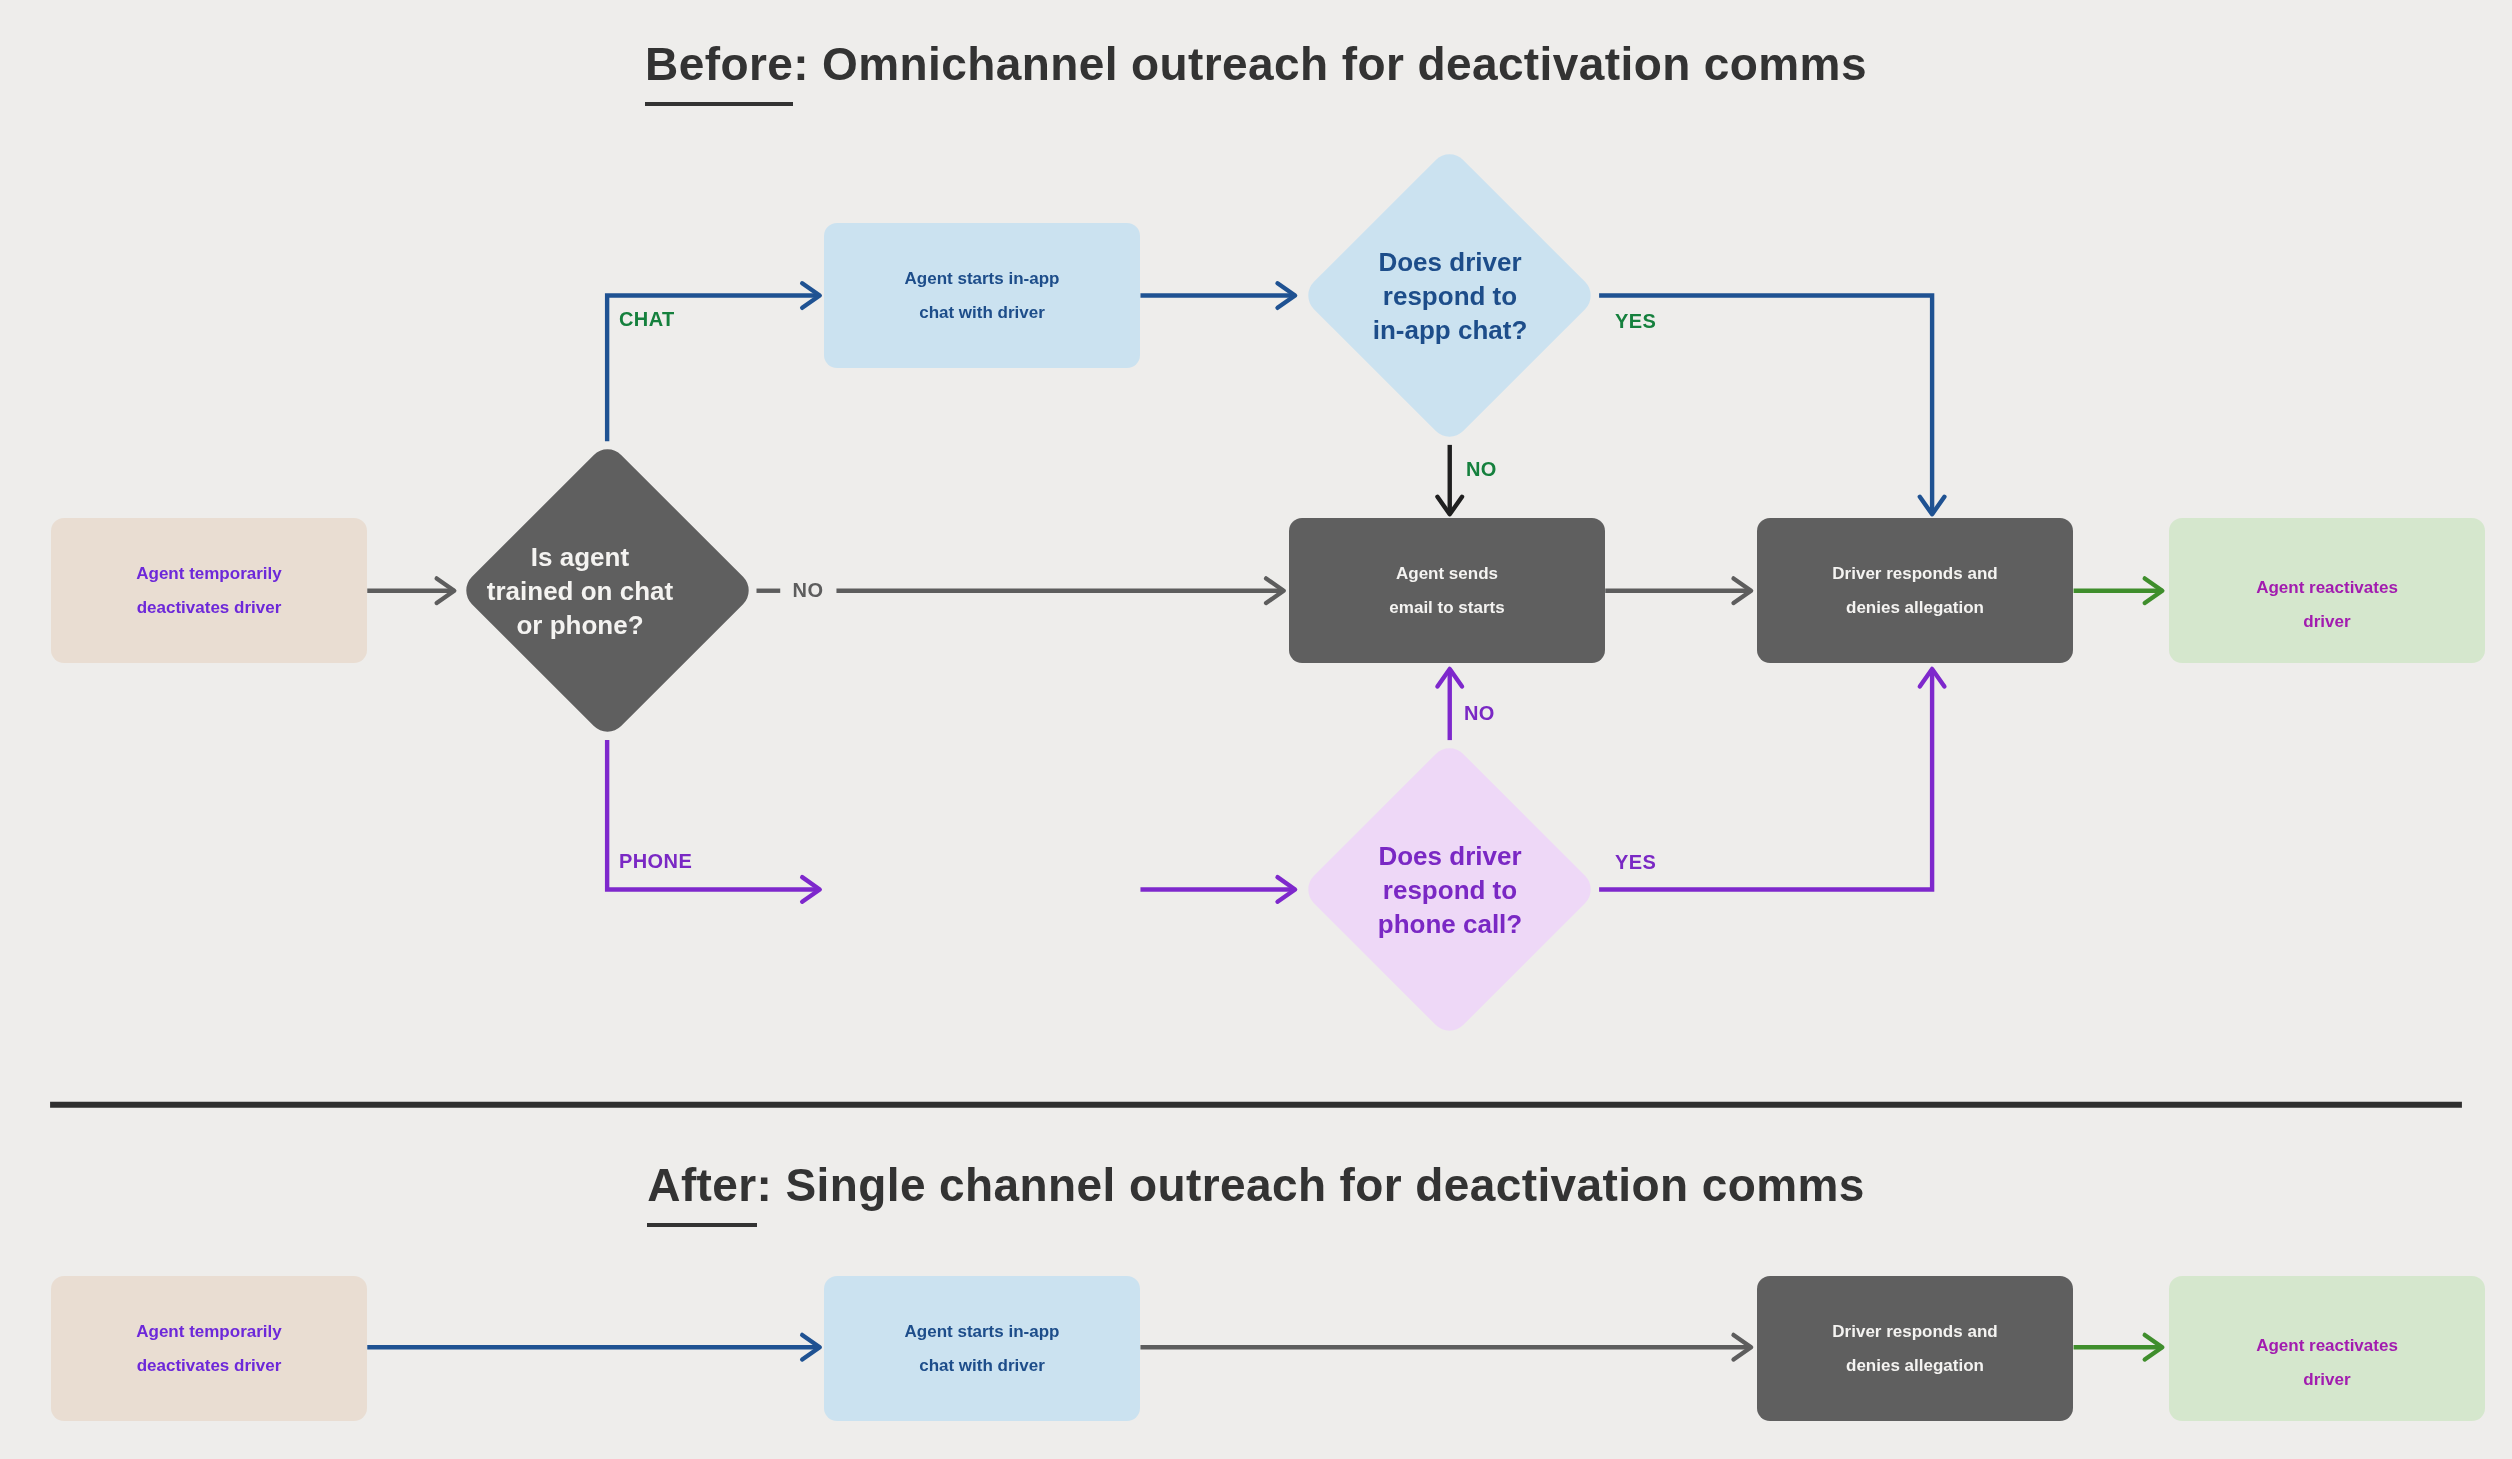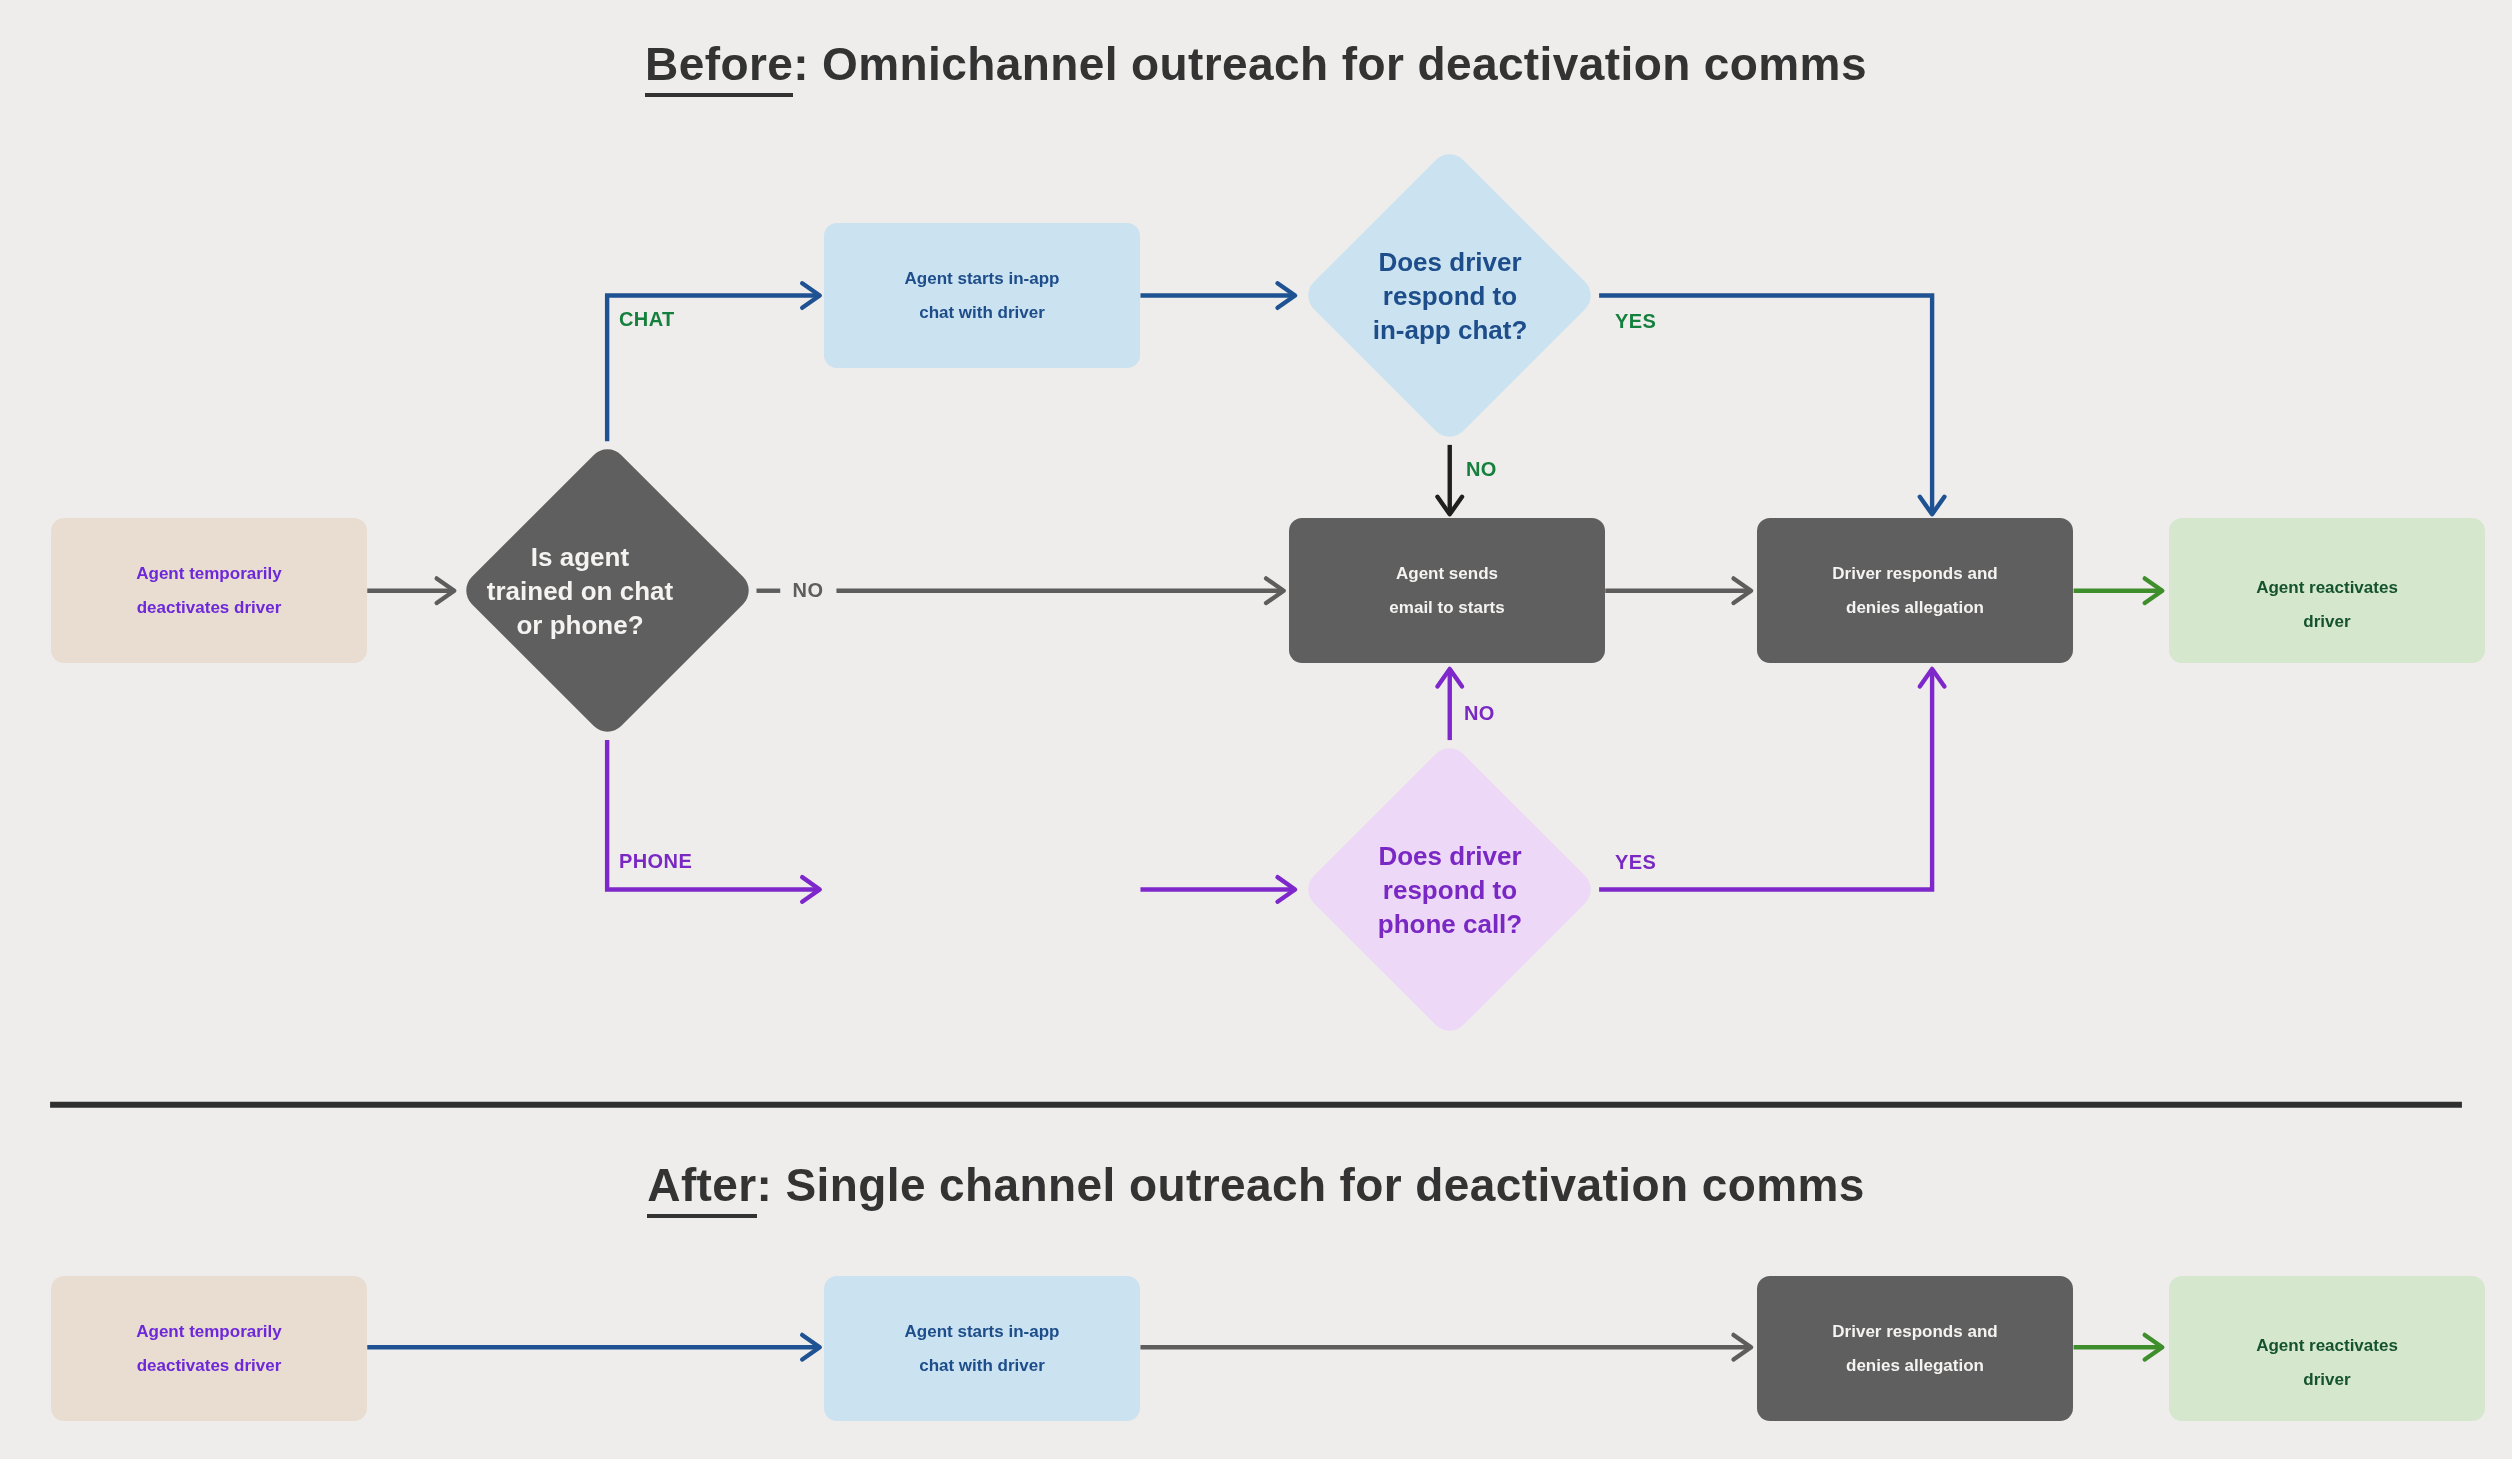--- a/index.html
+++ b/index.html
@@ -4,33 +4,33 @@
 <style>
   html,body{margin:0;padding:0;background:#eeedeb;}
   .canvas{
     position:relative;width:2512px;height:1460px;background:#eeedeb;
     font-family:"Liberation Sans", sans-serif;overflow:hidden;
   }
   .title{
     position:absolute;left:0;width:2512px;text-align:center;
     font-size:46px;font-weight:bold;color:#333333;letter-spacing:0.4px;
   }
-  .title .kw{border-bottom:4.4px solid #333333;padding-bottom:3px;}
+  .title .kw{border-bottom:4.4px solid #333333;padding-bottom:12px;}
   .layer{position:absolute;left:0;top:0;}
   .box{
     position:absolute;width:316px;height:145px;border-radius:13px;
     display:flex;align-items:center;justify-content:center;text-align:center;
   }
   .box-text{font-size:17px;line-height:34px;font-weight:bold;}
   .l{display:block;}
   .beige{background:#e9ddd2;}      .beige .box-text{color:#6d28d9;}
   .bluebox{background:#cbe2f0;}    .bluebox .box-text{color:#1d4d8a;}
   .graybox{background:#5f5f5f;}    .graybox .box-text{color:#f4f3f1;}
   .purplebox{background:#ead3f5;}  .purplebox .box-text{color:#7a28c4;}
-  .greenbox{background:#d5e7cd;}   .greenbox .box-text{color:#14532d;margin-top:28px;}
+  .greenbox{background:#d5e7cd;}   .greenbox .box-text{color:#a21caf;margin-top:28px;}
   .diamond{
     position:absolute;width:211px;height:211px;border-radius:19.3px;
     transform:rotate(45deg);
   }
   .d-gray{background:#5f5f5f;}
   .d-blue{background:#cbe2f0;}
   .d-purple{background:#eed8f7;}
   .dtext{
     position:absolute;width:220px;height:123px;
     display:flex;align-items:center;justify-content:center;text-align:center;

